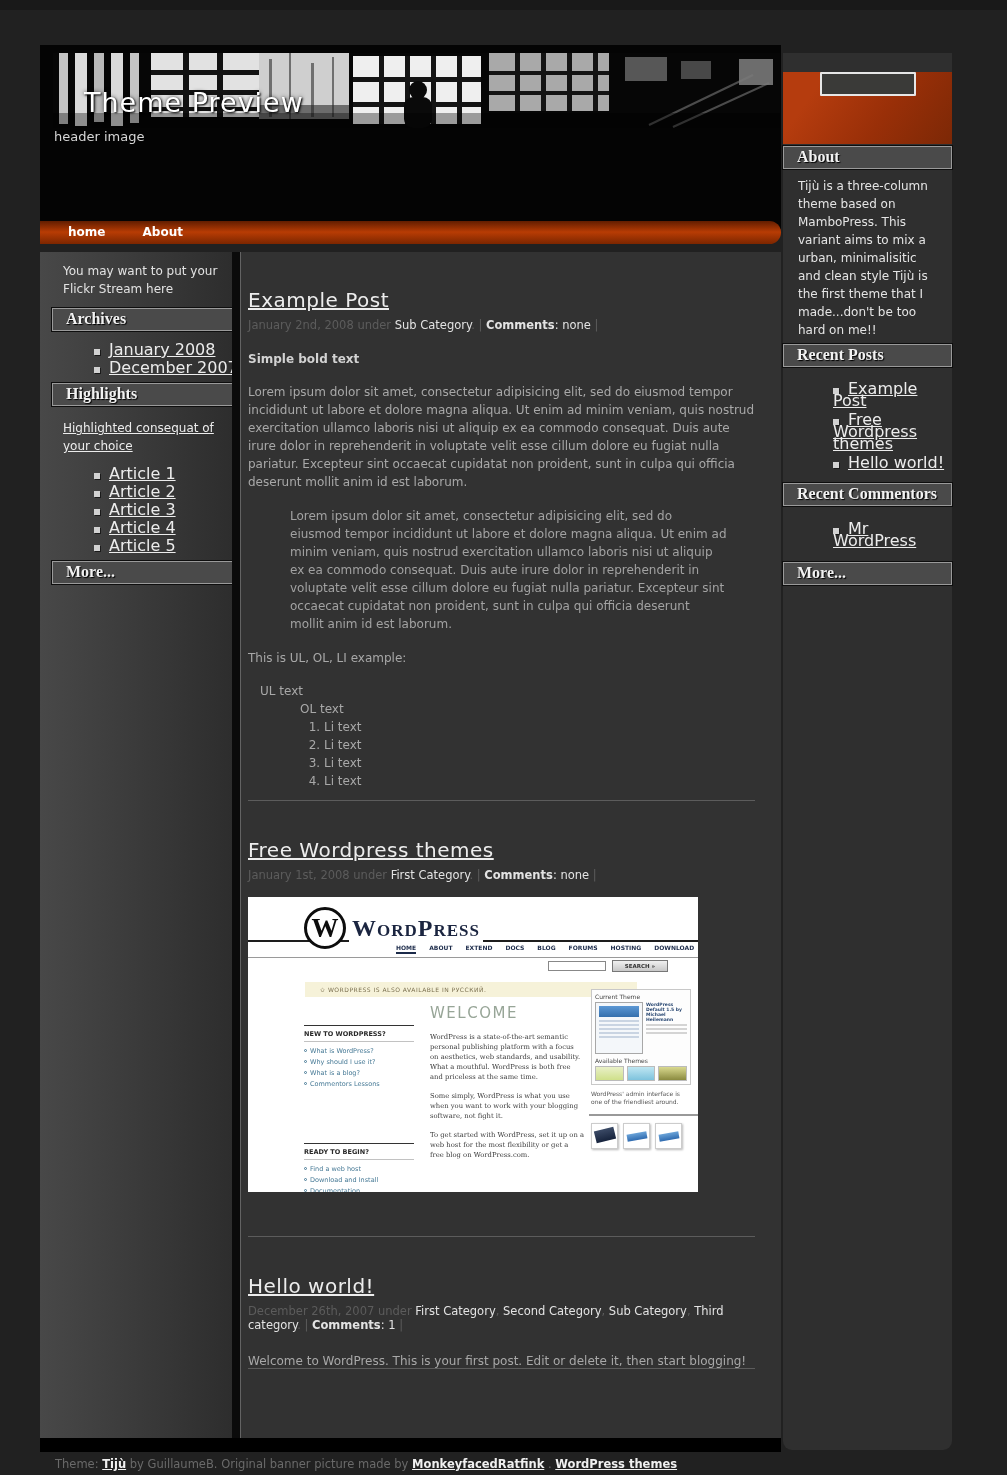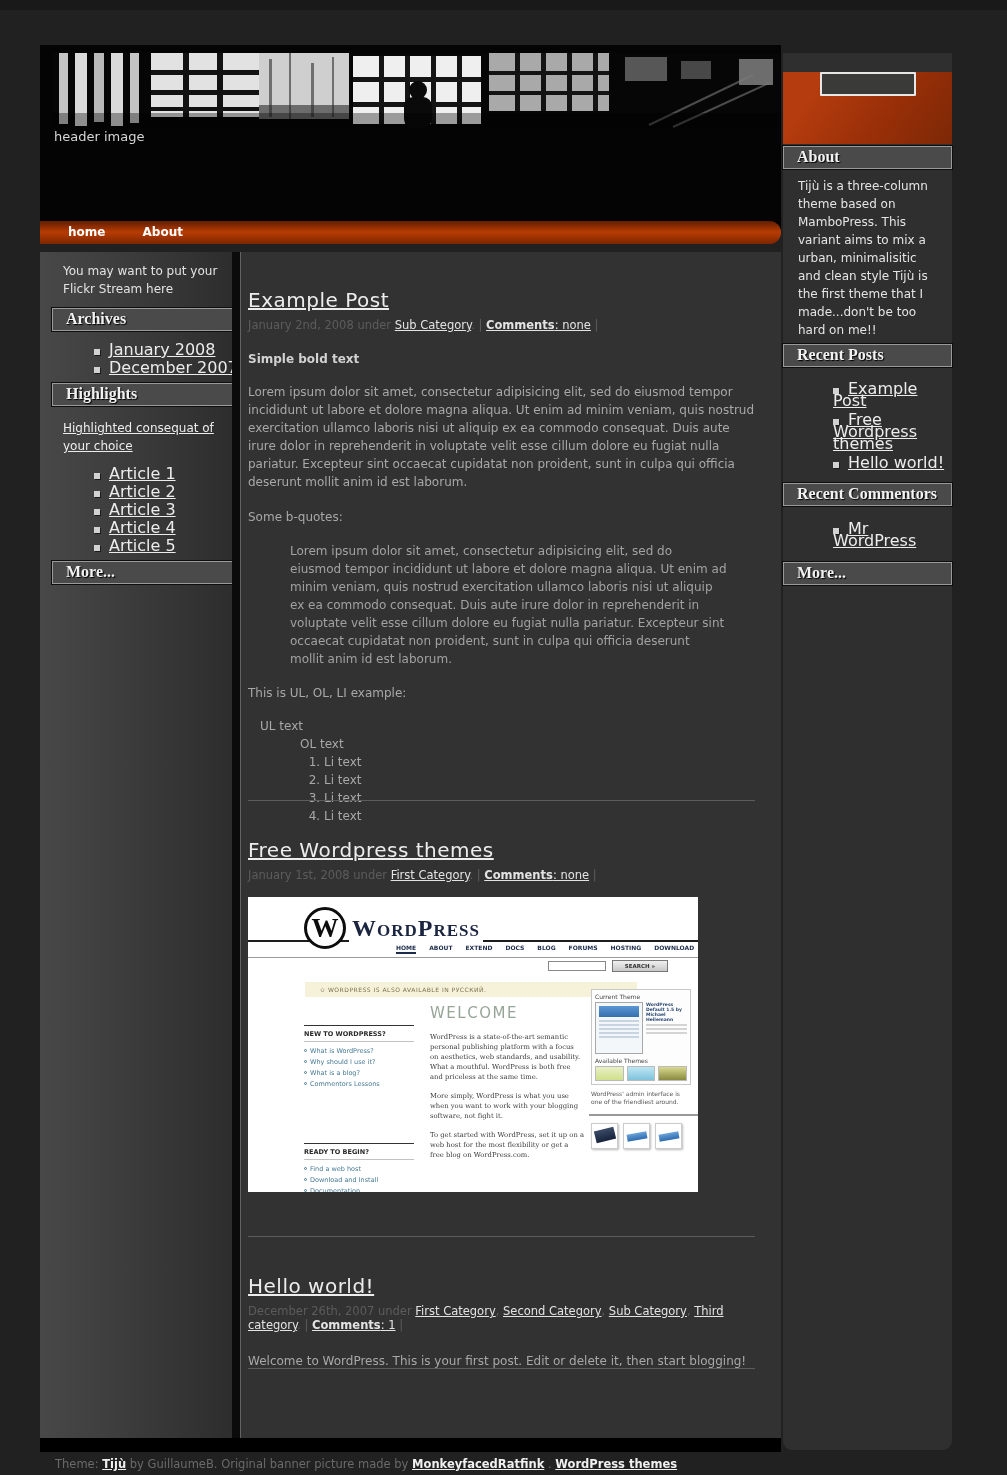--- a/index.html
+++ b/index.html
@@ -71,21 +71,21 @@
   .rc-header { margin-top:14px !important; }
   .rc-list { margin-top:17px !important; }
   .more-right { margin-top:15px !important; }
 
   
   .post { position:absolute; left:7px; right:26px; }
   .post1 { top:36px; } .post2 { top:586px; } .post3 { top:1022px; }
   .post-title { font-size:20px; letter-spacing:.5px; color:#ededed; text-decoration:underline; cursor:pointer; display:inline-block; }
   .post-meta { margin-top:6px; font-size:11.5px; }
   .m-dim { color:#5c5c5c; }
-  .m-link { color:#e3e3e3; text-decoration:underline; cursor:pointer; }
+  .m-link { color:#e3e3e3; cursor:pointer; }
   .m-link.b { font-weight:bold; }
   .bold-line { margin-top:20px; font-weight:bold; font-size:12px; color:#d2d2d2; }
   .body-p { margin-top:17px; font-size:12px; line-height:18px; color:#a8a8a8; }
   .bq { margin:16px 28px 0 42px; font-size:12px; line-height:18px; color:#a2a2a2; }
   .list-intro { margin-top:18px; font-size:12px; color:#a8a8a8; }
   .ul-label { margin:17px 0 0 12px; font-size:12px; line-height:18px; color:#a8a8a8; }
   .ol-label { margin:0 0 0 52px; font-size:12px; line-height:18px; color:#a8a8a8; }
   .ol-list { margin:0 0 0 76px; font-size:12px; line-height:18px; color:#a8a8a8; }
   .rule { position:absolute; left:7px; right:26px; border-top:1px solid #5c5c5c; }
   .rule1 { top:548px; } .rule2 { top:984px; } .rule3 { top:1116px; }
@@ -210,20 +210,21 @@
         <rect x="572" y="4" width="42" height="24" opacity="0.55"></rect>
         <rect x="628" y="8" width="30" height="18" opacity="0.45"></rect>
         <rect x="686" y="6" width="34" height="26" opacity="0.7"></rect>
       </g>
       <g stroke="#7a7a7a" stroke-width="2" opacity="0.6">
         <line x1="596" y1="72" x2="700" y2="22"></line>
         <line x1="620" y1="74" x2="716" y2="30"></line>
       </g>
       <rect x="0" y="60" width="727" height="15" fill="#000" opacity="0.35"></rect>
     </svg>
+    <div class="site-title">Theme Preview</div>
     <div class="header-caption">header image</div>
   </div>
 
   <div class="navbar">
     <span class="nav-item n0">home</span>
     <span class="nav-item n1">About</span>
   </div>
 
   <div class="left-sidebar">
     <div class="flickr-note">You may want to put your Flickr Stream here</div>
@@ -251,21 +252,20 @@
 
   <div class="main-col">
 
     <div class="post post1">
       <span class="post-title">Example Post</span>
       <div class="post-meta">
         <span class="m-dim">January 2nd, 2008 under </span><span class="m-link">Sub Category</span><span class="m-dim">. | </span><span class="m-link b">Comments</span><span class="m-link">: none</span><span class="m-dim"> |</span>
       </div>
       <div class="bold-line">Simple bold text</div>
       <p class="body-p">Lorem ipsum dolor sit amet, consectetur adipisicing elit, sed do eiusmod tempor incididunt ut labore et dolore magna aliqua. Ut enim ad minim veniam, quis nostrud exercitation ullamco laboris nisi ut aliquip ex ea commodo consequat. Duis aute irure dolor in reprehenderit in voluptate velit esse cillum dolore eu fugiat nulla pariatur. Excepteur sint occaecat cupidatat non proident, sunt in culpa qui officia deserunt mollit anim id est laborum.</p>
-      <p class="body-p">Some b-quotes:</p>
       <blockquote class="bq">Lorem ipsum dolor sit amet, consectetur adipisicing elit, sed do eiusmod tempor incididunt ut labore et dolore magna aliqua. Ut enim ad minim veniam, quis nostrud exercitation ullamco laboris nisi ut aliquip ex ea commodo consequat. Duis aute irure dolor in reprehenderit in voluptate velit esse cillum dolore eu fugiat nulla pariatur. Excepteur sint occaecat cupidatat non proident, sunt in culpa qui officia deserunt mollit anim id est laborum.</blockquote>
       <p class="list-intro">This is UL, OL, LI example:</p>
       <div class="ul-label">UL text</div>
       <div class="ol-label">OL text</div>
       <ol class="ol-list">
         <li>Li text</li>
         <li>Li text</li>
         <li>Li text</li>
         <li>Li text</li>
       </ol>
@@ -314,21 +314,21 @@
             <div><span class="dot"></span><span>Find a web host</span></div>
             <div><span class="dot"></span><span>Download and Install</span></div>
             <div><span class="dot"></span><span>Documentation</span></div>
 
           </div>
         </div>
 
         <div class="wp-midcol">
           <div class="wp-welcome">WELCOME</div>
           <p>WordPress is a state-of-the-art semantic personal publishing platform with a focus on aesthetics, web standards, and usability. What a mouthful. WordPress is both free and priceless at the same time.</p>
-          <p>More simply, WordPress is what you use when you want to work with your blogging software, not fight it.</p>
+          <p>Some simply, WordPress is what you use when you want to work with your blogging software, not fight it.</p>
           <p>To get started with WordPress, set it up on a web host for the most flexibility or get a free blog on WordPress.com.</p>
         </div>
 
         <div class="wp-rightcol">
           <div class="wp-current-box">
             <div class="wp-tiny-label">Current Theme</div>
             <div class="wp-admin-mini">
               <div class="wp-admin-shot">
                 <div class="wp-admin-blue"></div>
                 <div class="wp-line"></div>

